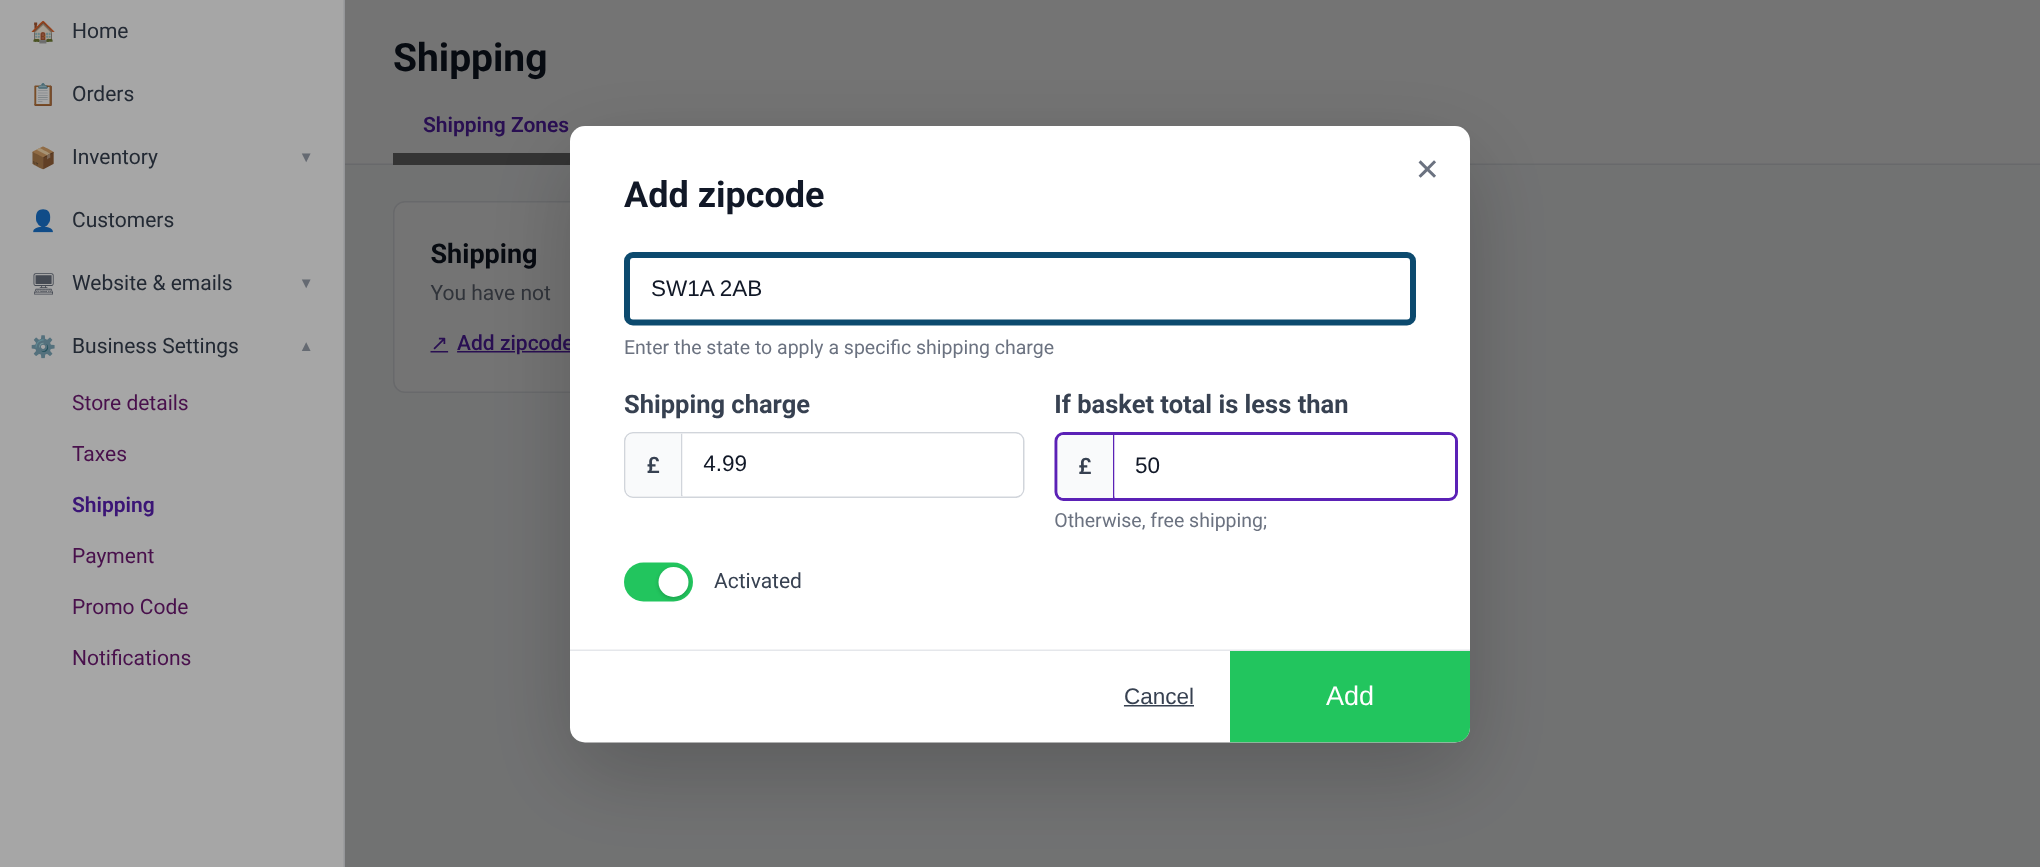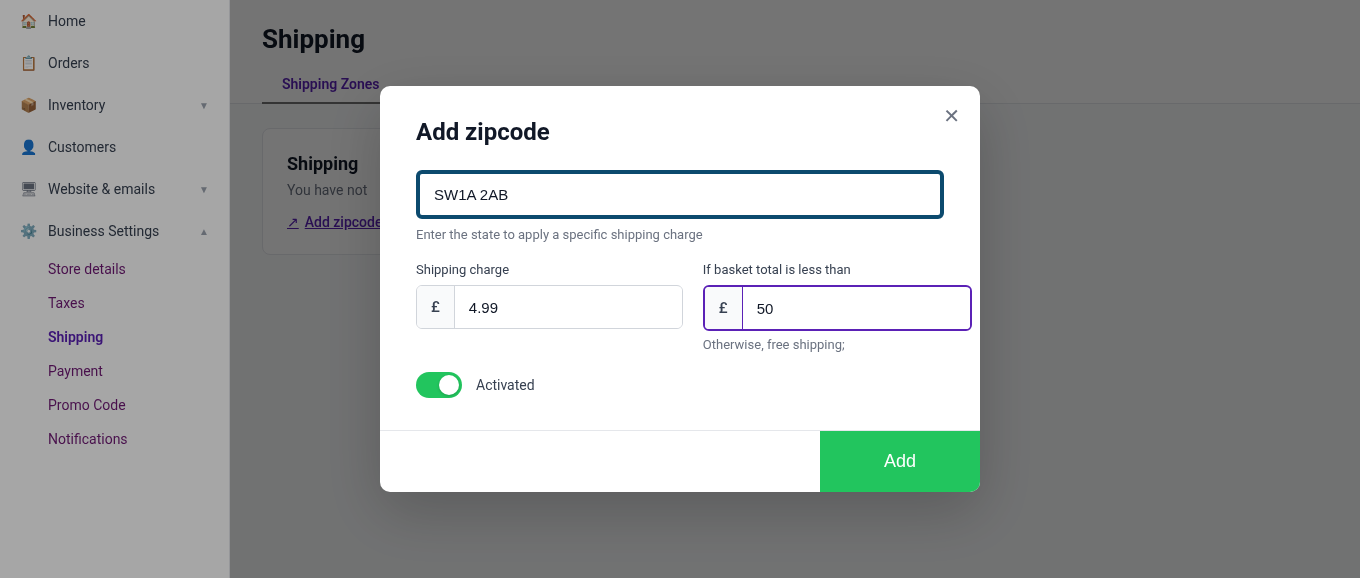--- a/index.html
+++ b/index.html
@@ -60,21 +60,21 @@
     .tab {
       padding: 10px 20px;
       font-size: 14px;
       color: #6b7280;
       cursor: pointer;
       border-bottom: 2px solid transparent;
       margin-bottom: -1px;
     }
     .tab.active {
       color: #5b21b6;
-      border-bottom: 2px solid #737373;
+      border-bottom: 8px solid #737373;
       font-weight: 600;
     }
     .main-body {
       padding: 24px 32px;
     }
     .card {
       background: #fff;
       border: 1px solid #e5e7eb;
       border-radius: 8px;
       padding: 24px;
@@ -161,23 +161,23 @@
 
     .form-row {
       display: flex;
       gap: 20px;
       margin-bottom: 8px;
     }
     .form-group {
       flex: 1;
     }
     .form-label {
-      font-size: 13px;
-      color: #374151;
-      font-weight: 400;
+      font-size: 17px;
+      color: #374151;
+      font-weight: 700;
       margin-bottom: 8px;
       display: block;
     }
     .currency-input-wrap {
       display: flex;
       align-items: center;
       border: 1px solid #d1d5db;
       border-radius: 6px;
       overflow: hidden;
     }
@@ -368,16 +368,17 @@
 
       <div class="toggle-row">
         <div class="toggle">
           <div class="toggle-knob"></div>
         </div>
         <span class="toggle-label">Activated</span>
       </div>
     </div>
 
     <div class="modal-footer">
+      <button class="cancel-btn">Cancel</button>
       <button class="add-btn">Add</button>
     </div>
   </div>
 </div>
 
 </body></html>

